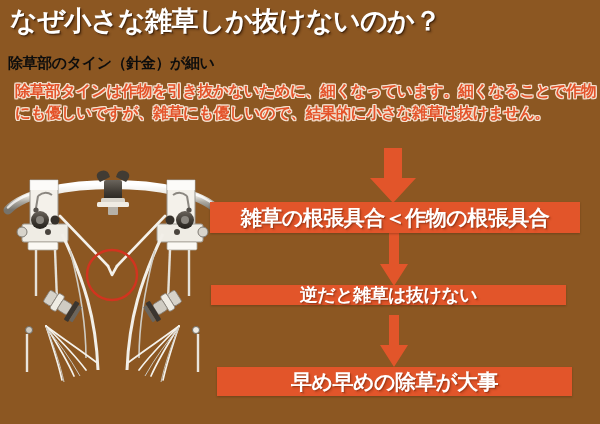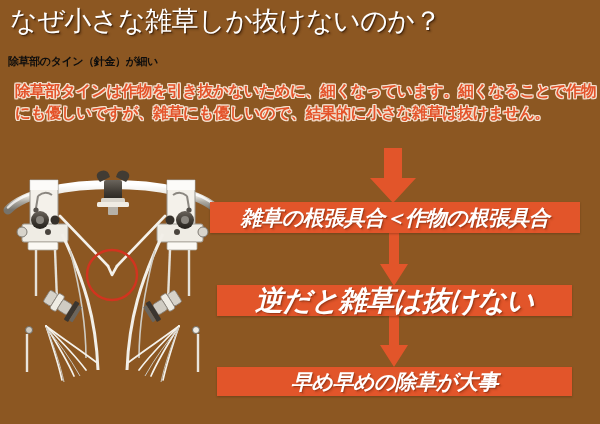--- a/index.html
+++ b/index.html
@@ -21,36 +21,36 @@
     overflow: hidden;
   }
 
   
   .title {
     position: absolute;
     left: 10px;
     top: 6px;
     width: 580px;
     font-size: 27px;
-    font-weight: normal;
+    font-weight: bold;
     color: #ffffff;
     letter-spacing: -0.5px;
     line-height: 1.1;
     white-space: nowrap;
     text-shadow:
       1px 1px 0 rgba(40,18,4,.55),
       2px 2px 2px rgba(40,18,4,.35);
   }
 
   
   .subhead {
     position: absolute;
     left: 8px;
     top: 54px;
-    font-size: 11px;
+    font-size: 15px;
     font-weight: bold;
     color: #0d0d0d;
     letter-spacing: -0.4px;
     white-space: nowrap;
   }
 
   
   .body-text {
     position: absolute;
     left: 15px;
@@ -87,24 +87,23 @@
     font-weight: bold;
     display: flex;
     align-items: center;
     justify-content: center;
     letter-spacing: -0.5px;
     white-space: nowrap;
     box-shadow: 0 1px 2px rgba(50,22,5,.30);
     text-shadow:
       1px 1px 0 rgba(120,40,10,.45),
       2px 2px 2px rgba(110,40,10,.28);
-    font-style: italic;
   }
   #callout-1 { left: 210px; top: 202px; width: 370px; height: 31px; font-size: 21px; }
-  #callout-2 { left: 217px; top: 285px; width: 355px; height: 31px; font-size: 28px; }
+  #callout-2 { left: 211px; top: 285px; width: 355px; height: 20px; font-size: 18px; }
   #callout-3 { left: 217px; top: 367px; width: 355px; height: 29px; font-size: 21px; }
 
   
   #implement-photo {
     position: absolute;
     left: 0px;
     top: 158px;
     width: 225px;
     height: 230px;
   }

